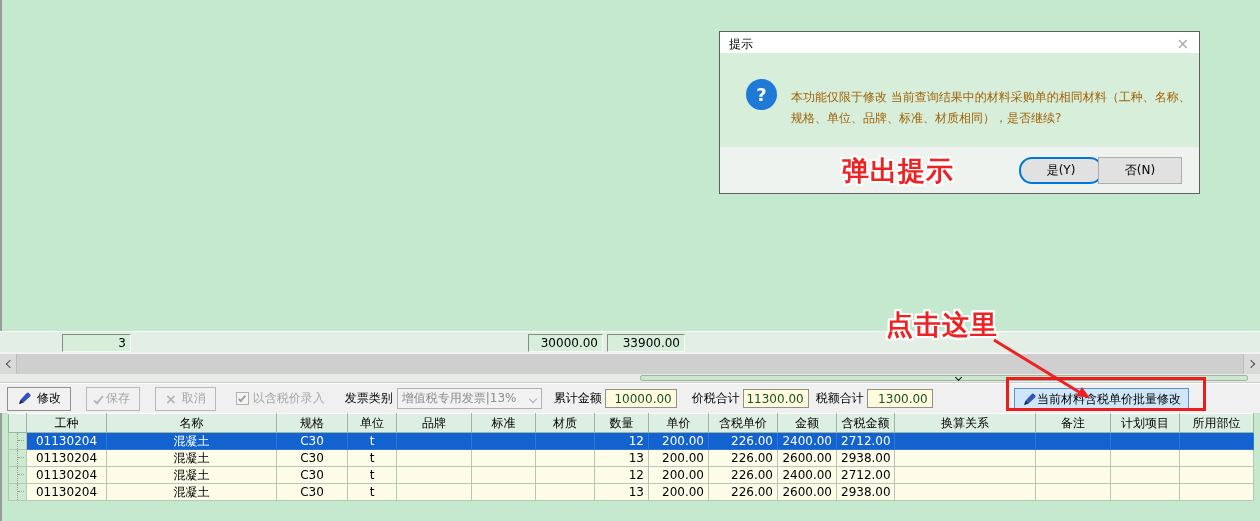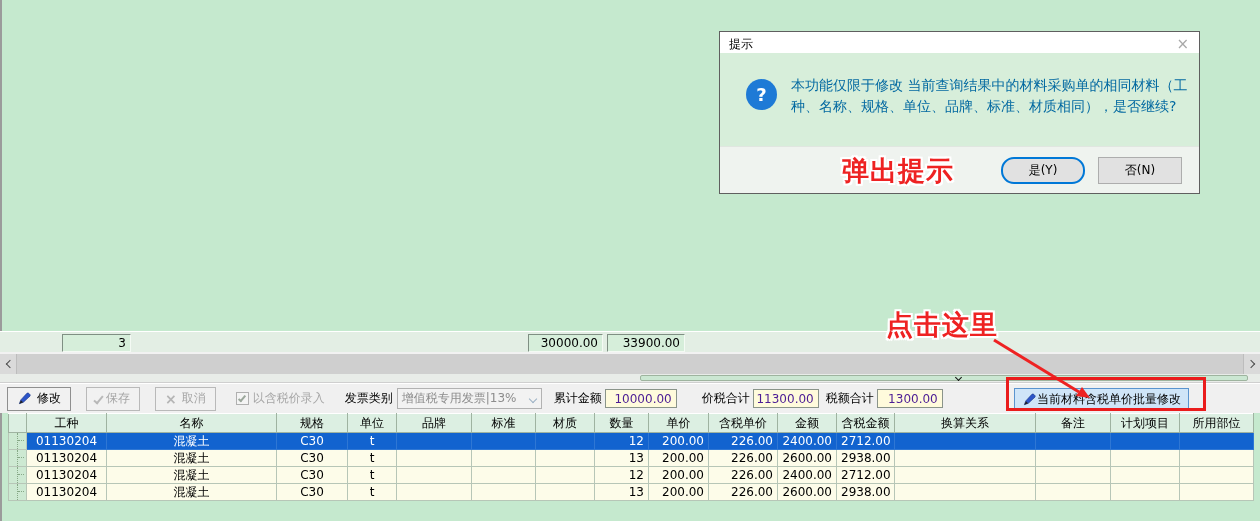--- a/index.html
+++ b/index.html
@@ -36,21 +36,21 @@
     border:1px solid #8f8f8f;color:#000;white-space:nowrap;}
   .tbtn.disabled{border-color:#b9b9b9;color:#a6a6a6;}
   .icon-x{font-weight:bold;font-size:14px;color:#b5b5b5;line-height:1;}
   .chkwrap{display:flex;align-items:center;gap:4px;margin-left:20px;color:#a6a6a6;}
   .chkbox{width:13px;height:13px;background:#f4f4f4;border:1px solid #b0b0b0;display:flex;align-items:center;justify-content:center;}
   .chkmark{width:4px;height:8px;border-right:2px solid #9ba79b;border-bottom:2px solid #9ba79b;transform:rotate(40deg);margin-top:-2px;}
   .lbl{white-space:nowrap;color:#000;}
   .combo{width:145px;height:21px;margin-left:4px;background:#f2f2f2;border:1px solid #b2b2b2;color:#8c8c8c;
     display:flex;align-items:center;padding-left:4px;position:relative;white-space:nowrap;overflow:hidden;}
   .combo .chev{border-color:#9ab0c4;position:absolute;right:5px;top:7px;}
-  .field{height:19px;background:#fffbdc;border:1px solid #8a948a;color:#4c1d95;text-align:right;
+  .field{height:19px;background:#fffbdc;border:1px solid #8a948a;color:#14532d;text-align:right;
     padding:1px 4px 0 2px;line-height:16px;white-space:nowrap;}
   .batch-btn{position:absolute;left:1014px;top:4px;height:23px;display:flex;align-items:center;
     padding:0 7px;background:#cfe5f8;border:1px solid #5a94cf;color:#000;white-space:nowrap;}
 
   
   .grid{position:absolute;left:8px;top:413px;}
   table.g{border-collapse:collapse;table-layout:fixed;width:1245px;font-size:12px;}
   table.g th{height:19px;background:#dcefe2;border:1px solid #9fb3a1;border-top:1px solid #ffffff;
     font-weight:normal;color:#000;text-align:center;overflow:hidden;white-space:nowrap;padding:0 2px;}
   table.g td{height:16px;background:#fdfce9;border:1px solid #b7c6b7;color:#000;
@@ -63,21 +63,21 @@
   tr.sel td{background:#1263cf;color:#fff;border-color:#2f77d4;}
   tr.sel td.gut{background:#cde9d2;border-color:#b7c6b7;}
 
   
   .dlg{position:absolute;left:719px;top:31px;width:481px;height:163px;background:#d7eeda;border:1px solid #5f5f5f;z-index:40;}
   .dlg-title{height:21px;background:#ffffff;font-size:12px;color:#000;line-height:25px;padding-left:9px;position:relative;}
   .dlg-close{position:absolute;right:10px;top:0;color:#a9a9a9;font-size:15px;line-height:25px;}
   .dlg-body{position:relative;height:91px;}
   .q-icon{position:absolute;left:26px;top:26px;width:31px;height:31px;border-radius:50%;background:#1e7ad6;
     color:#fff;font-weight:bold;font-size:18px;text-align:center;line-height:31px;}
-  .dlg-msg{position:absolute;left:71px;top:22px;width:402px;font-size:14px;line-height:21px;color:#0369a1;}
+  .dlg-msg{position:absolute;left:71px;top:34px;width:402px;font-size:12px;line-height:21px;color:#a16207;}
   .dlg-footer{position:absolute;left:0;bottom:0;width:100%;height:47px;background:#eff3ef;border-top:1px solid #e0e6e0;}
   .dbtn{position:absolute;top:10px;width:84px;height:27px;background:#e1e1e1;border:1px solid #adadad;
     font-size:12px;color:#000;display:flex;align-items:center;justify-content:center;}
   .dbtn.default{border:2px solid #0078d7;}
 
   
   .ann{position:absolute;z-index:60;font-weight:bold;font-size:27px;color:#ee2222;letter-spacing:1px;white-space:nowrap;
     text-shadow:-2px -2px 0 #fff,2px -2px 0 #fff,-2px 2px 0 #fff,2px 2px 0 #fff,0 -2px 0 #fff,0 2px 0 #fff,-2px 0 0 #fff,2px 0 0 #fff;}
   .red-rect{position:absolute;left:1006px;top:377px;width:200px;height:34px;border:3px solid #ea1c1c;z-index:55;}
   .arrow-svg{position:absolute;left:980px;top:330px;z-index:55;}
@@ -130,21 +130,21 @@
         </span>
       <span>以含税价录入</span>
     </div>
     <span class="lbl" style="margin-left:20px;">发票类别</span>
     <div class="combo">
       <span>增值税专用发票|13%</span>
       <span class="chev chev-down"></span>
     </div>
     <span class="lbl" style="margin-left:12px;">累计金额</span>
     <div class="field" style="width:72px;margin-left:3px;">10000.00</div>
-    <span class="lbl" style="margin-left:25px;">价税合计</span>
+    <span class="lbl" style="margin-left:15px;">价税合计</span>
     <div class="field" style="width:66px;margin-left:3px;">11300.00</div>
     <span class="lbl" style="margin-left:7px;">税额合计</span>
     <div class="field" style="width:66px;margin-left:3px;">1300.00</div>
     <div class="batch-btn">
       <svg viewBox="0 0 16 16" width="15" height="15">
           <path d="M2.5 13.5 L4 9.5 L10.5 2.5 C11 2 12 2 12.7 2.6 L13.6 3.5 C14.3 4.2 14.2 5.1 13.7 5.6 L6.8 12 Z" fill="#2d55c8" stroke="#16327e" stroke-width="0.6"></path>
           <path d="M2.5 13.5 L4.2 9.8 L6.5 11.9 Z" fill="#222"></path>
         </svg>
       <span>当前材料含税单价批量修改</span>
     </div>
@@ -284,21 +284,21 @@
   <div class="dlg">
     <div class="dlg-title">
       <span>提示</span>
       <span class="dlg-close">×</span>
     </div>
     <div class="dlg-body">
       <div class="q-icon">?</div>
       <div class="dlg-msg">本功能仅限于修改 当前查询结果中的材料采购单的相同材料（工种、名称、规格、单位、品牌、标准、材质相同），是否继续?</div>
     </div>
     <div class="dlg-footer">
-      <div class="dbtn default" style="left:281px;border-radius:13px;">是(Y)</div>
+      <div class="dbtn default" style="left:299px;border-radius:13px;">是(Y)</div>
       <div class="dbtn" style="left:378px;">否(N)</div>
     </div>
   </div>
 
   <div class="ann" style="left:842px;top:153px;">弹出提示</div>
   <div class="ann" style="left:886px;top:307px;">点击这里</div>
   <svg class="arrow-svg" width="130" height="80">
     <line x1="14" y1="10" x2="99" y2="62" stroke="#ee2222" stroke-width="3"></line>
     <polygon points="110,68 96,66 102,57" fill="#ee2222"></polygon>
   </svg>

